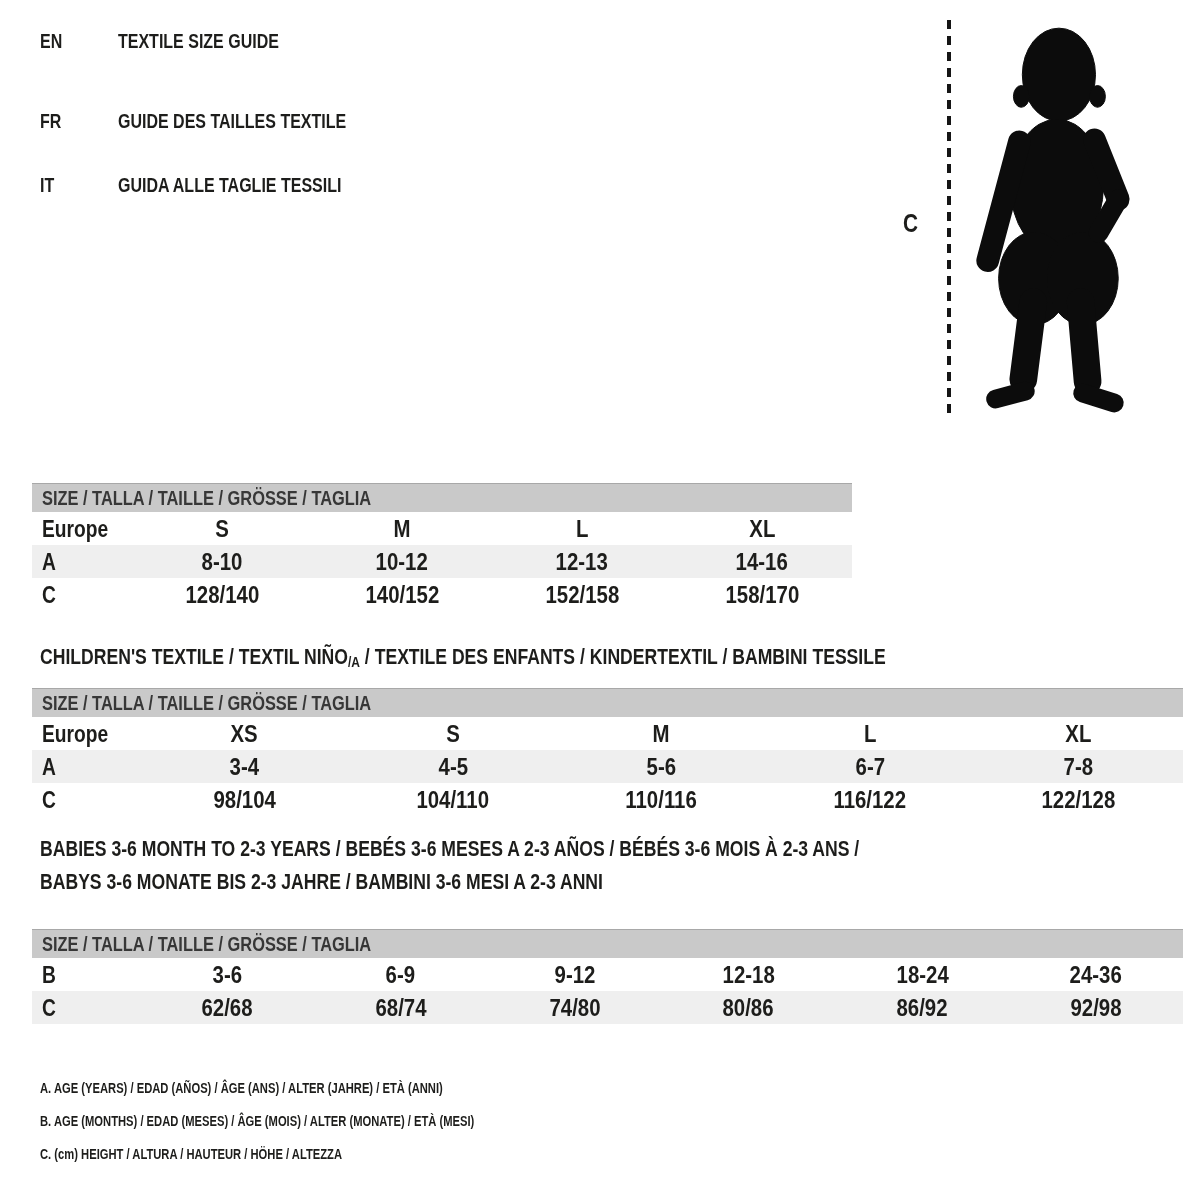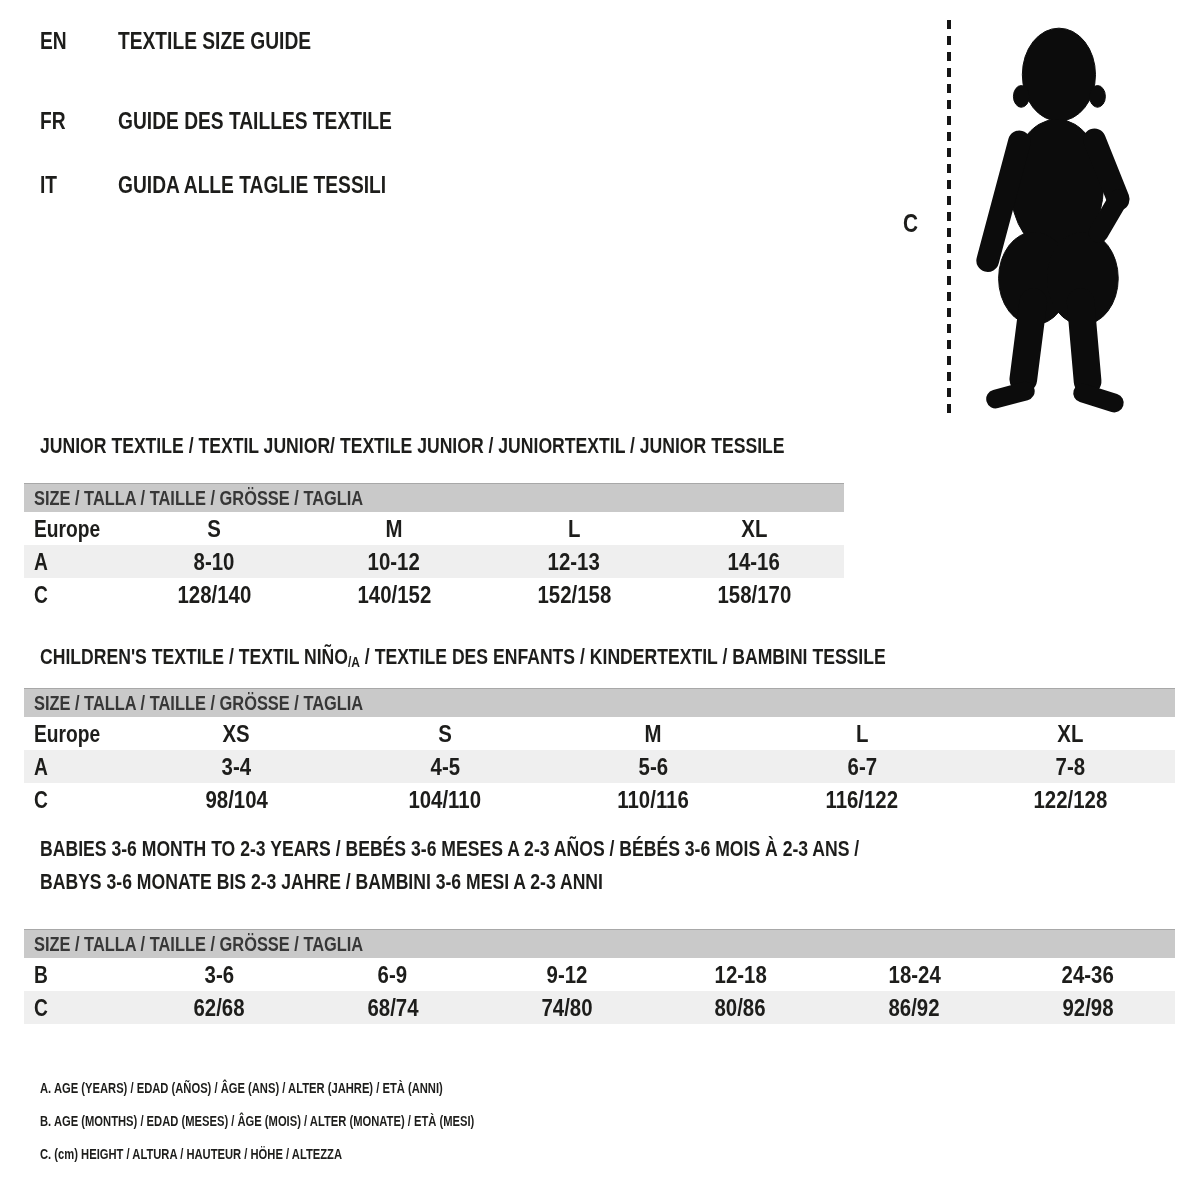--- a/index.html
+++ b/index.html
@@ -4,31 +4,31 @@
 <title>Textile Size Guide</title>
 <style>
   html,body{margin:0;padding:0;background:#ffffff;}
   #page{position:relative;width:1200px;height:1200px;background:#ffffff;overflow:hidden;
         font-family:"Liberation Sans", sans-serif;color:#1d1d1b;font-weight:700;}
   .abs{position:absolute;}
   
   .cnd{display:inline-block;transform:scaleX(0.80);transform-origin:0 50%;white-space:nowrap;}
   .cndc{display:inline-block;transform:scaleX(0.85);transform-origin:50% 50%;white-space:nowrap;}
   
-  .lang-row{position:absolute;left:40px;height:30px;display:flex;align-items:center;font-size:24px;}
+  .lang-row{position:absolute;left:40px;height:30px;display:flex;align-items:center;font-size:20px;}
   .lang-code{width:78px;flex:0 0 78px;}
   
   #height-label{left:903px;top:208px;font-size:26px;}
   #dash-line{left:947px;top:20px;width:4px;height:398px;
     background-image:repeating-linear-gradient(to bottom,#151515 0px,#151515 9px,transparent 9px,transparent 16px);}
   
   .sec-title{font-size:22px;line-height:24px;}
   .sub{font-size:15px;vertical-align:-3px;}
   
-  .tbl{position:absolute;left:24px;}
+  .tbl{position:absolute;left:32px;}
   .bar{height:29px;background:#c9c9c9;border-top:1px solid #a8a8a8;display:flex;align-items:center;
        padding-left:10px;font-size:20px;color:#373737;box-sizing:border-box;}
   .bar .cnd{transform:scaleX(0.82);}
   .trow{display:flex;height:33px;align-items:center;font-size:24px;}
   .rows .trow:nth-child(even){background:#efefef;}
   .rlabel{box-sizing:border-box;padding-left:10px;}
   .lab-j{flex:0 0 100px;}
   .lab-w{flex:0 0 108px;}
   .tcell{flex:1;text-align:center;}
   
@@ -64,23 +64,20 @@
     <ellipse cx="122" cy="258" rx="36" ry="47" stroke="none"></ellipse>
     <line x1="58" y1="120" x2="26" y2="240" stroke-width="23" stroke-linecap="round"></line>
     <line x1="134" y1="118" x2="158" y2="178" stroke-width="23" stroke-linecap="round"></line>
     <line x1="158" y1="178" x2="138" y2="212" stroke-width="20" stroke-linecap="round"></line>
     <line x1="72" y1="282" x2="62" y2="360" stroke-width="28" stroke-linecap="round"></line>
     <line x1="120" y1="282" x2="127" y2="362" stroke-width="28" stroke-linecap="round"></line>
     <line x1="64" y1="372" x2="34" y2="380" stroke-width="19" stroke-linecap="round"></line>
     <line x1="122" y1="374" x2="154" y2="384" stroke-width="19" stroke-linecap="round"></line>
   </svg>
 
-  <div class="abs sec-title" style="left:40px;top:434px">
-    <span class="cnd">JUNIOR TEXTILE / TEXTIL JUNIOR/ TEXTILE JUNIOR / JUNIORTEXTIL / JUNIOR TESSILE</span>
-  </div>
   <div class="tbl" style="top:483px;width:820px">
     <div class="bar">
       <span class="cnd">SIZE / TALLA / TAILLE / GRÖSSE / TAGLIA</span>
     </div>
     <div class="rows">
       <div class="trow">
         <div class="rlabel lab-j"><span class="cnd">Europe</span></div>
         <div class="tcell"><span class="cndc">S</span></div>
         <div class="tcell"><span class="cndc">M</span></div>
         <div class="tcell"><span class="cndc">L</span></div>

